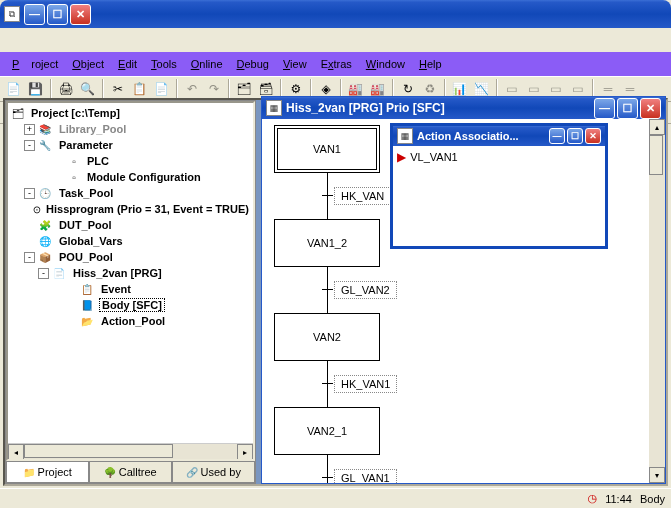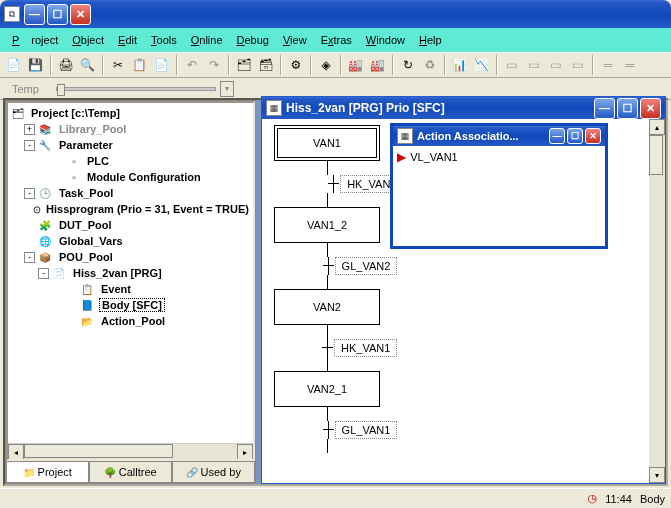--- a/index.html
+++ b/index.html
@@ -6,21 +6,21 @@
 body { background: #ece9d8; width: 671px; height: 508px; overflow: hidden; position: relative; }
 
 .titlebar { background: linear-gradient(to bottom, #3a6ed5 0%, #2559c8 8%, #1148b8 50%, #2559c8 100%); height: 28px; display: flex; align-items: center; padding: 0 4px; border-radius: 8px 8px 0 0; }
 .titlebar .icon { width: 16px; height: 16px; background: #fff; border: 1px solid #888; margin-right: 4px; display: inline-flex; align-items: center; justify-content: center; font-size: 9px; color: #333; }
 .titlebar .title { color: #fff; font-weight: bold; font-size: 12px; flex: 1; }
 .winbtns { display: flex; gap: 2px; }
 .winbtn { width: 21px; height: 21px; border-radius: 3px; border: 1px solid #fff; display: flex; align-items: center; justify-content: center; font-weight: bold; font-family: Arial; font-size: 11px; color: #fff; }
 .winbtn.min, .winbtn.max { background: linear-gradient(to bottom, #7ba7e8, #2559c8); }
 .winbtn.close { background: linear-gradient(to bottom, #f08080, #c83020); }
 
-.menubar { background: #5eead4; height: 20px; display: flex; align-items: center; padding: 12px 6px; gap: 2px; }
+.menubar { background: #8b5cf6; height: 20px; display: flex; align-items: center; padding: 12px 6px; gap: 2px; margin-top: 24px; }
 .menubar span { padding: 2px 6px; cursor: default; }
 .menubar span u { text-decoration: underline; }
 
 .toolbar { background: #ece9d8; height: 26px; border-top: 1px solid #fff; border-bottom: 1px solid #aca899; display: flex; align-items: center; padding: 0 4px; gap: 2px; }
 .tbtn { width: 20px; height: 20px; border: 1px solid transparent; display: flex; align-items: center; justify-content: center; font-size: 12px; }
 .tsep { width: 2px; height: 20px; border-left: 1px solid #aca899; border-right: 1px solid #fff; margin: 0 2px; }
 .tbtn.dis { opacity: 0.4; }
 
 .toolbar2 { background: #ece9d8; height: 22px; border-bottom: 1px solid #aca899; display: flex; align-items: center; padding: 0 12px; gap: 4px; font-size: 10px; color: #888; }
 .toolbar2 .lbl { width: 40px; }
@@ -47,24 +47,24 @@
 
 .tree-tabs { height: 22px; display: flex; border-top: 1px solid #888; background: #ece9d8; }
 .tree-tab { flex: 1; border: 1px solid #888; border-top: none; display: flex; align-items: center; justify-content: center; gap: 2px; font-size: 10px; background: #ece9d8; }
 .tree-tab.active { background: #fff; }
 
 .sfc-window { position: absolute; top: -4px; left: 256px; right: 0; bottom: 0; background: #ece9d8; border: 1px solid #2559c8; display: flex; flex-direction: column; }
 .sfc-window .titlebar { border-radius: 0; height: 22px; }
 .sfc-body { flex: 1; background: #fff; position: relative; overflow: hidden; }
 
 .sfc-col { position: absolute; left: 12px; top: 6px; }
-.sfc-step { width: 106px; height: 36px; border: 1px solid #000; display: flex; align-items: center; justify-content: center; margin-bottom: 0; background: #fff; }
+.sfc-step { width: 106px; height: 48px; border: 1px solid #000; display: flex; align-items: center; justify-content: center; margin-bottom: 0; background: #fff; }
 .sfc-step.initial { border: 4px double #000; }
 .sfc-vline { width: 1px; height: 14px; background: #000; margin-left: 53px; }
-.sfc-trans { display: flex; align-items: center; height: 18px; justify-content: flex-end; }
+.sfc-trans { display: flex; align-items: center; height: 18px; }
 .sfc-trans .stub { width: 53px; height: 1px; }
 .sfc-trans .bar { width: 1px; height: 18px; background: #000; position: relative; }
 .sfc-trans .bar::after { content: ""; position: absolute; top: 8px; left: -5px; width: 11px; height: 1px; background: #000; }
 .sfc-trans .tlabel { border: 1px dotted #888; padding: 2px 6px; margin-left: 6px; }
 
 .action-window { position: absolute; top: 4px; left: 128px; width: 218px; height: 126px; border: 3px solid #1148b8; background: #fff; display: flex; flex-direction: column; }
 .action-window .titlebar { height: 20px; border-radius: 0; }
 .action-window .titlebar .title { font-size: 11px; }
 .action-window .winbtn { width: 16px; height: 16px; font-size: 9px; }
 .action-body { flex: 1; background: #fff; padding: 4px; }

